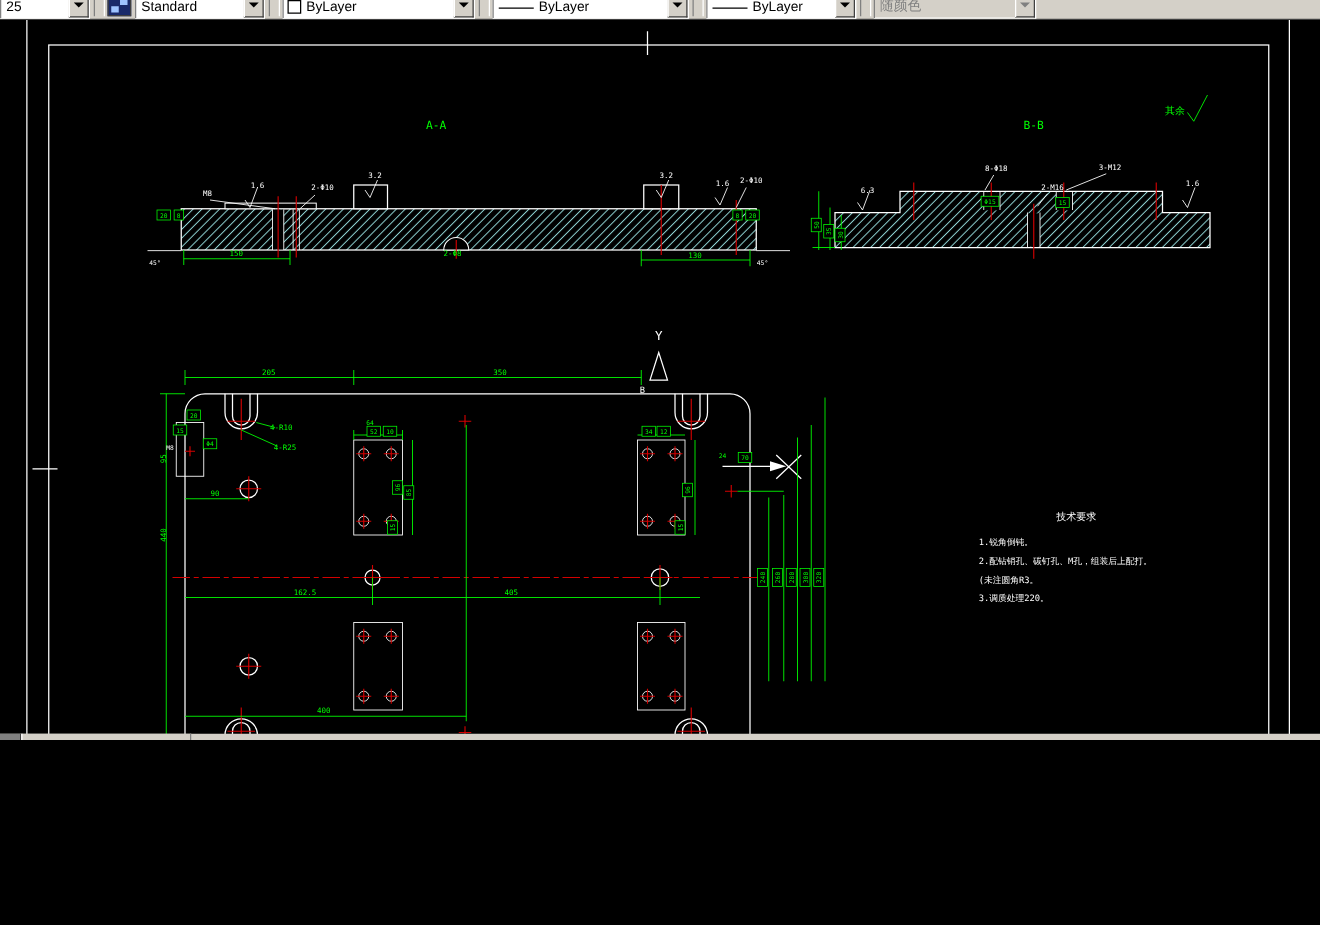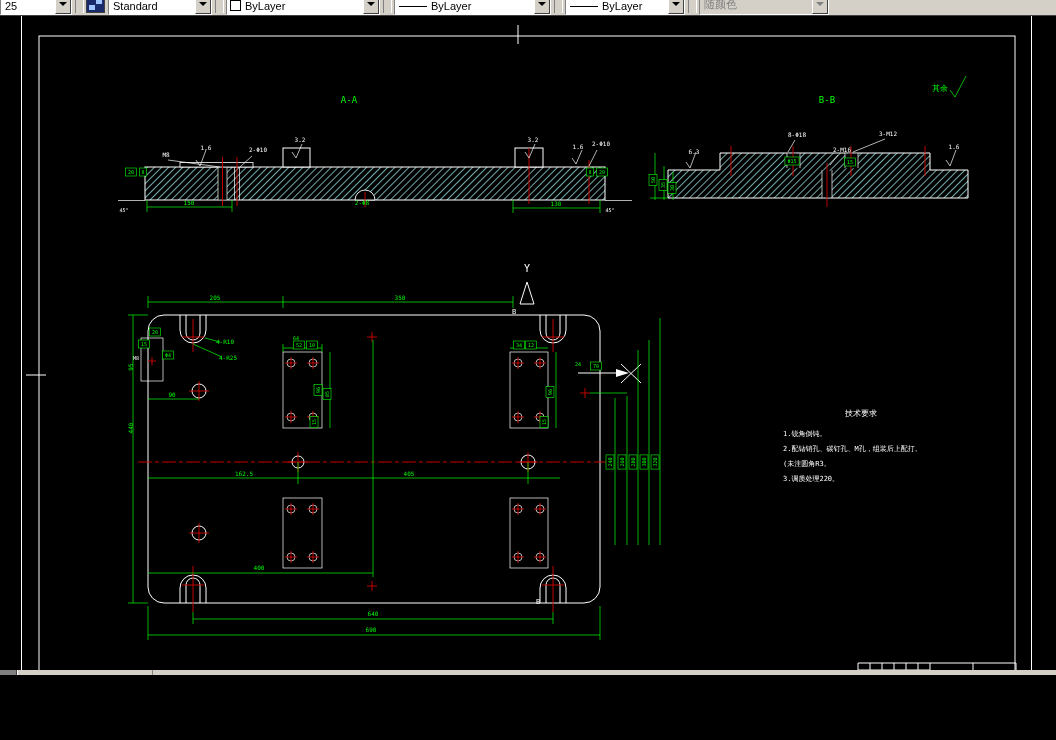--- a/index.html
+++ b/index.html
@@ -1,16 +1,16 @@
 <!DOCTYPE html>
 <html style="--green: #00ff00; --red: #d40000; --white: #ffffff; --hatch: #8fd4d4; --bg: #000000; --toolbar: #d4d0c8;"><head>
 <meta charset="utf-8">
 <style>
   html,body{margin:0;padding:0;background:#000;}
-  #page{position:relative;width:1056px;height:675px;overflow:hidden;background:var(--bg,#000);
+  #page{position:relative;width:1056px;height:592px;overflow:hidden;background:var(--bg,#000);
         font-family:"Liberation Sans",sans-serif;}
   
   #toolbar{position:absolute;left:0;top:0;width:1056px;height:15px;background:var(--toolbar,#d4d0c8);
            overflow:hidden;border-bottom:1px solid #404040;display:flex;align-items:flex-start;z-index:5;}
   .combo{height:20px;margin-top:-7px;background:#fff;border:1px solid;border-color:#808080 #fff #fff #808080;
          display:flex;align-items:flex-end;font-size:11px;color:#000;position:relative;}
   .combo .val{flex:1;padding:0 3px 2px 4px;white-space:nowrap;overflow:hidden;}
   .combo .dd{width:14px;height:18px;background:#d4d0c8;border:1px solid;border-color:#fff #404040 #404040 #fff;
              display:flex;align-items:flex-end;justify-content:center;}
   .combo .dd::after{content:"";border:4px solid transparent;border-top-color:#000;margin-bottom:3px;}

